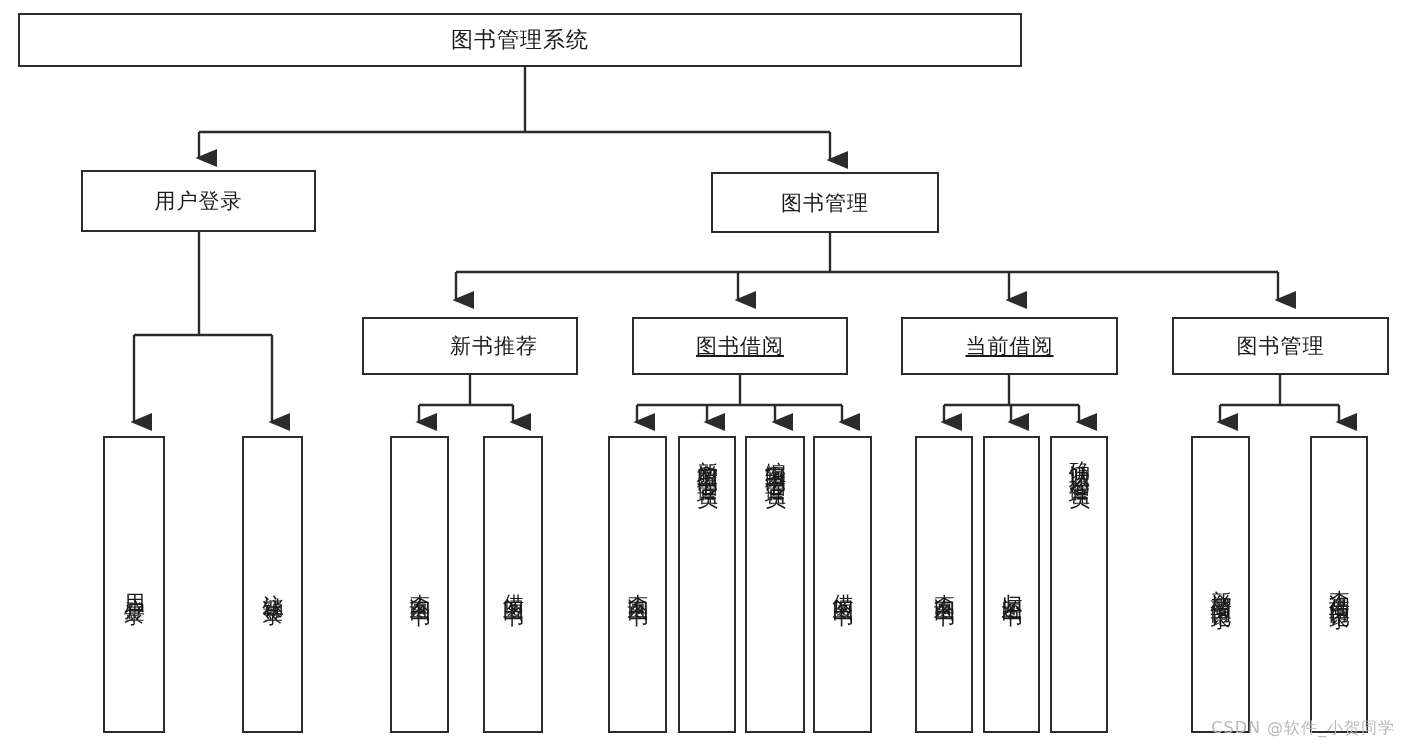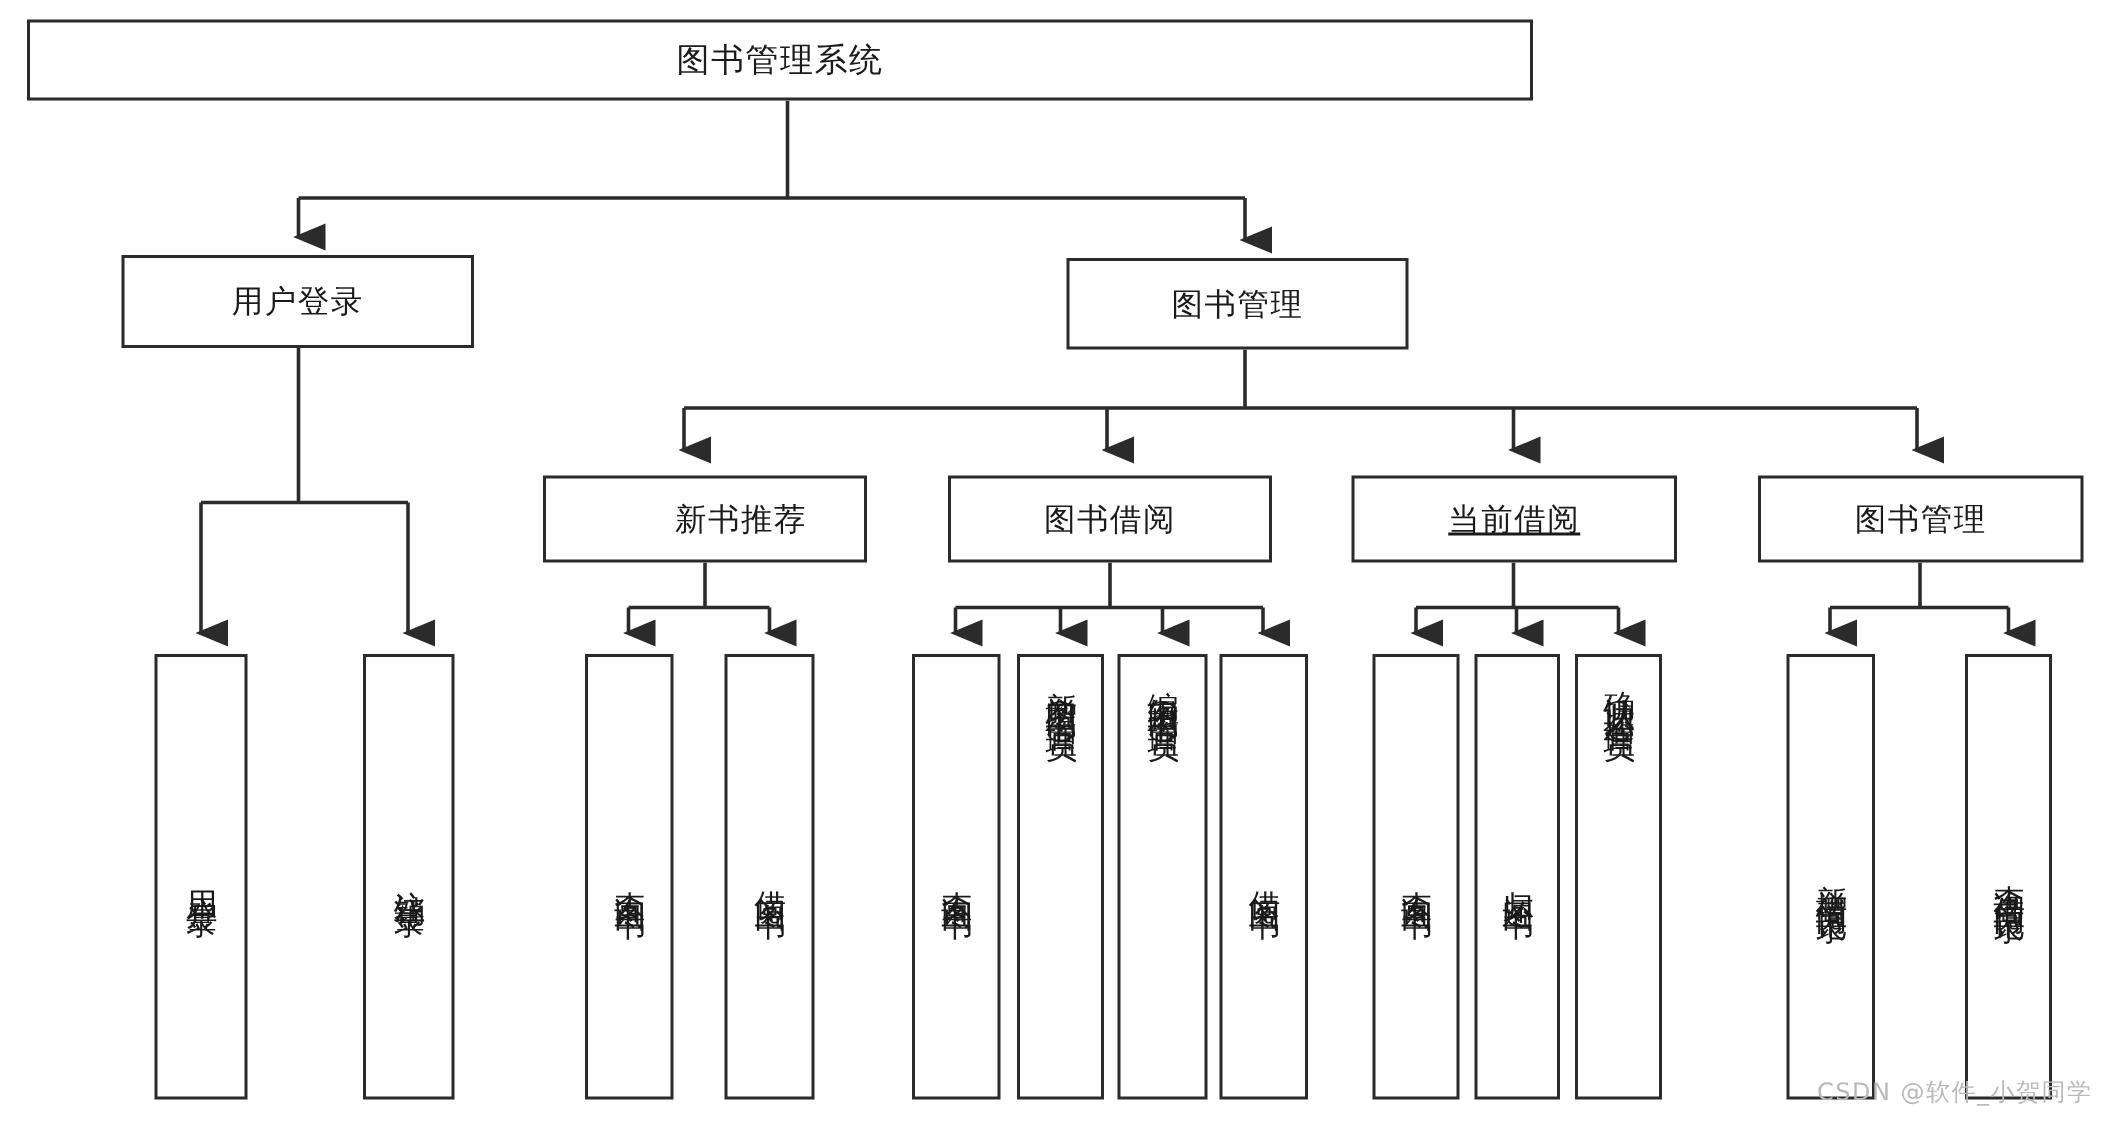--- a/index.html
+++ b/index.html
@@ -137,21 +137,21 @@
   <div class="node h" style="left:81px; top:170px; width:235px; height:62px;">
     <span>用户登录</span>
   </div>
   <div class="node h" style="left:711px; top:172px; width:228px; height:61px;">
     <span>图书管理</span>
   </div>
 
   <div class="node h" style="left:362px; top:317px; width:216px; height:58px;padding-left:48px;">
     <span>新书推荐</span>
   </div>
-  <div class="node h" style="left:632px; top:317px; width:216px; height:58px;">
+  <div class="node h" style="left:632px; top:317px; width:216px; height:58px;text-decoration:underline;">
     <span>图书借阅</span>
   </div>
   <div class="node h" style="left:901px; top:317px; width:217px; height:58px;text-decoration:underline;">
     <span>当前借阅</span>
   </div>
   <div class="node h" style="left:1172px; top:317px; width:217px; height:58px;">
     <span>图书管理</span>
   </div>
 
   <div class="node v center" style="left:103px; top:436px; width:62px; height:297px;">

